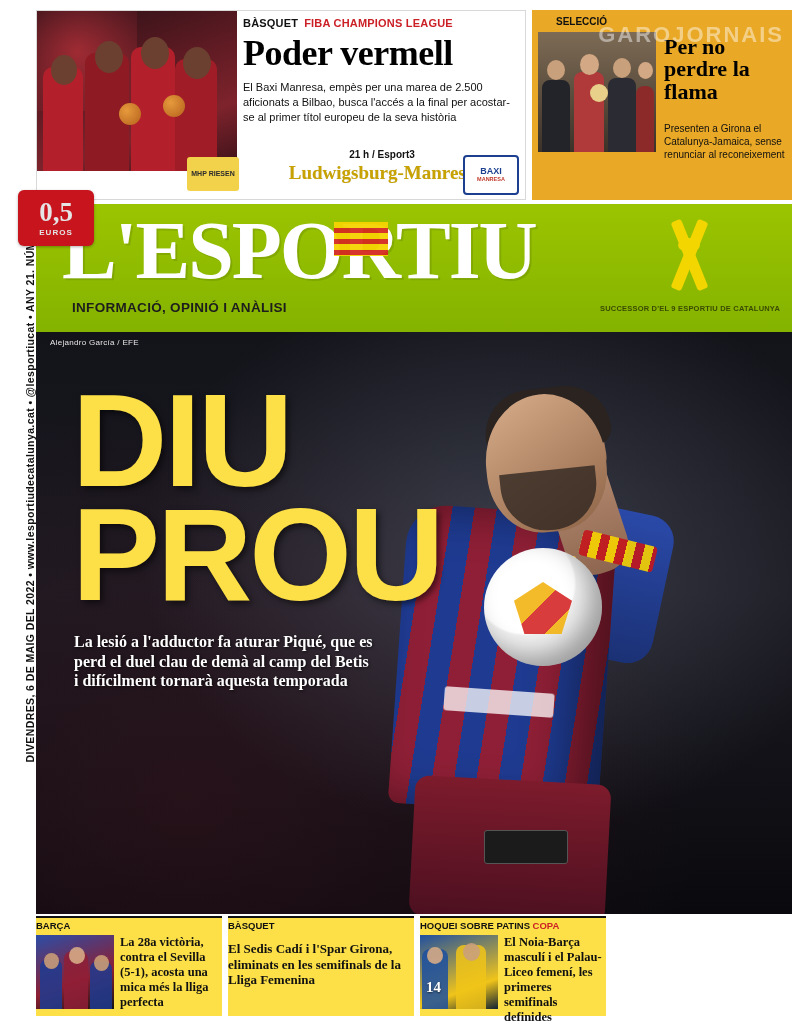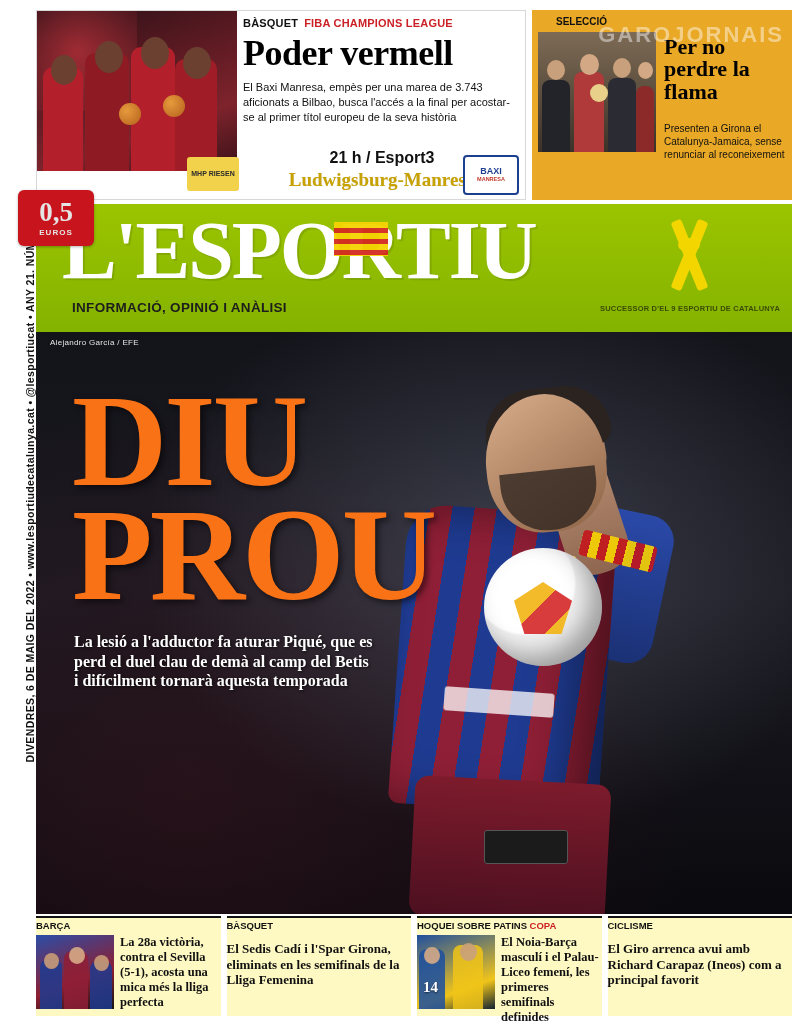--- a/index.html
+++ b/index.html
@@ -103,21 +103,21 @@
     margin-top: 9px;
     font-size: 11px;
     line-height: 1.35;
     color: #111;
   }
   .tl-matchbar {
     position: absolute; left: 206px; top: 138px;
     width: 278px;
   }
   .tl-time {
-    font-size: 16px; font-weight: bold; color: #111;
+    font-size: 10px; font-weight: bold; color: #111;
     text-align: center;
   }
   .tl-match {
     font-family: "Liberation Serif", serif;
     font-weight: bold; font-size: 19px; color: #c8a200;
     text-align: center;
     margin-top: 2px;
     text-shadow: 0 0 1px rgba(0,0,0,.15);
   }
   .tl-logo-left {
@@ -370,23 +370,23 @@
   .dark-patch {
     position: absolute; left: 148px; top: 470px;
     width: 84px; height: 34px;
     background: #1b1b1b;
     border: 1px solid #555;
     border-radius: 3px;
   }
 
   .headline {
     position: absolute; left: 36px; top: 52px;
-    font-family: Liberation Serif, serif;
+    font-family: Liberation Sans, sans-serif;
     font-weight: bold;
-    color: #f97316;
+    color: #fde047;
     font-size: 132px;
     line-height: .86;
     letter-spacing: -3px;
     text-shadow: 3px 3px 6px rgba(0,0,0,.55);
   }
   .deck {
     position: absolute; left: 38px; top: 300px;
     width: 300px;
     color: #ffffff;
   }
@@ -402,21 +402,21 @@
   
   .bottom {
     position: absolute; left: 36px; top: 916px;
     width: 756px; height: 100px;
     display: flex;
     gap: 6px;
   }
   .bcol {
     position: relative;
     width: 186px; height: 100px;
-    background: #fef9c3;
+    background: #fde047;
   }
   .bcol .bk {
     font-size: 9.5px; font-weight: bold; color: #111;
     border-top: 2px solid #111;
     padding-top: 2px;
   }
   .bcol .bk .red { color: #cc2027; }
   .bcol .inner { display: flex; gap: 6px; margin-top: 4px; }
   .bthumb {
     width: 78px; height: 74px;
@@ -467,21 +467,21 @@
         <div class="ball" style="left:82px; top:92px;"></div>
         <div class="ball" style="left:126px; top:84px;"></div>
       </div>
 
       <div class="tl-body">
         <div class="kicker-row">
           <span class="kicker">BÀSQUET</span>
           <span class="kicker-red">FIBA CHAMPIONS LEAGUE</span>
         </div>
         <div class="tl-head">Poder vermell</div>
-        <div class="tl-sub">El Baxi Manresa, empès per una marea de 3.743 aficionats a Bilbao, busca l'accés a la final per acostar-se al primer títol europeu de la seva història</div>
+        <div class="tl-sub">El Baxi Manresa, empès per una marea de 2.500 aficionats a Bilbao, busca l'accés a la final per acostar-se al primer títol europeu de la seva història</div>
       </div>
 
       <div class="tl-logo-left">MHP RIESEN</div>
 
       <div class="tl-matchbar">
         <div class="tl-time">21 h / Esport3</div>
         <div class="tl-match">Ludwigsburg-Manresa</div>
       </div>
 
       <div class="tl-logo-right">
@@ -597,24 +597,16 @@
           <div class="fig" style="left:2px;  width:26px; height:60px; background:#1b4fa0;"></div>
           <div class="hd" style="left:7px;  top:12px; width:16px; height:17px; background:#d6ab86;"></div>
           <div class="fig" style="left:36px; width:30px; height:64px; background:#f0c419;"></div>
           <div class="hd" style="left:43px; top:8px;  width:17px; height:18px; background:#caa07c;"></div>
           <div class="num" style="left:6px;  top:44px;">14</div>
         </div>
         <div class="btext">El Noia-Barça masculí i el Palau-Liceo femení, les primeres semifinals definides</div>
       </div>
     </div>
 
-    <div class="bcol nothumb">
-      <div class="bk">
-        <span>CICLISME</span>
-      </div>
-      <div class="inner">
-        <div class="btext">El Giro arrenca avui amb Richard Carapaz (Ineos) com a principal favorit</div>
-      </div>
-    </div>
 
   </div>
 
 </div>
 
 </body></html>

